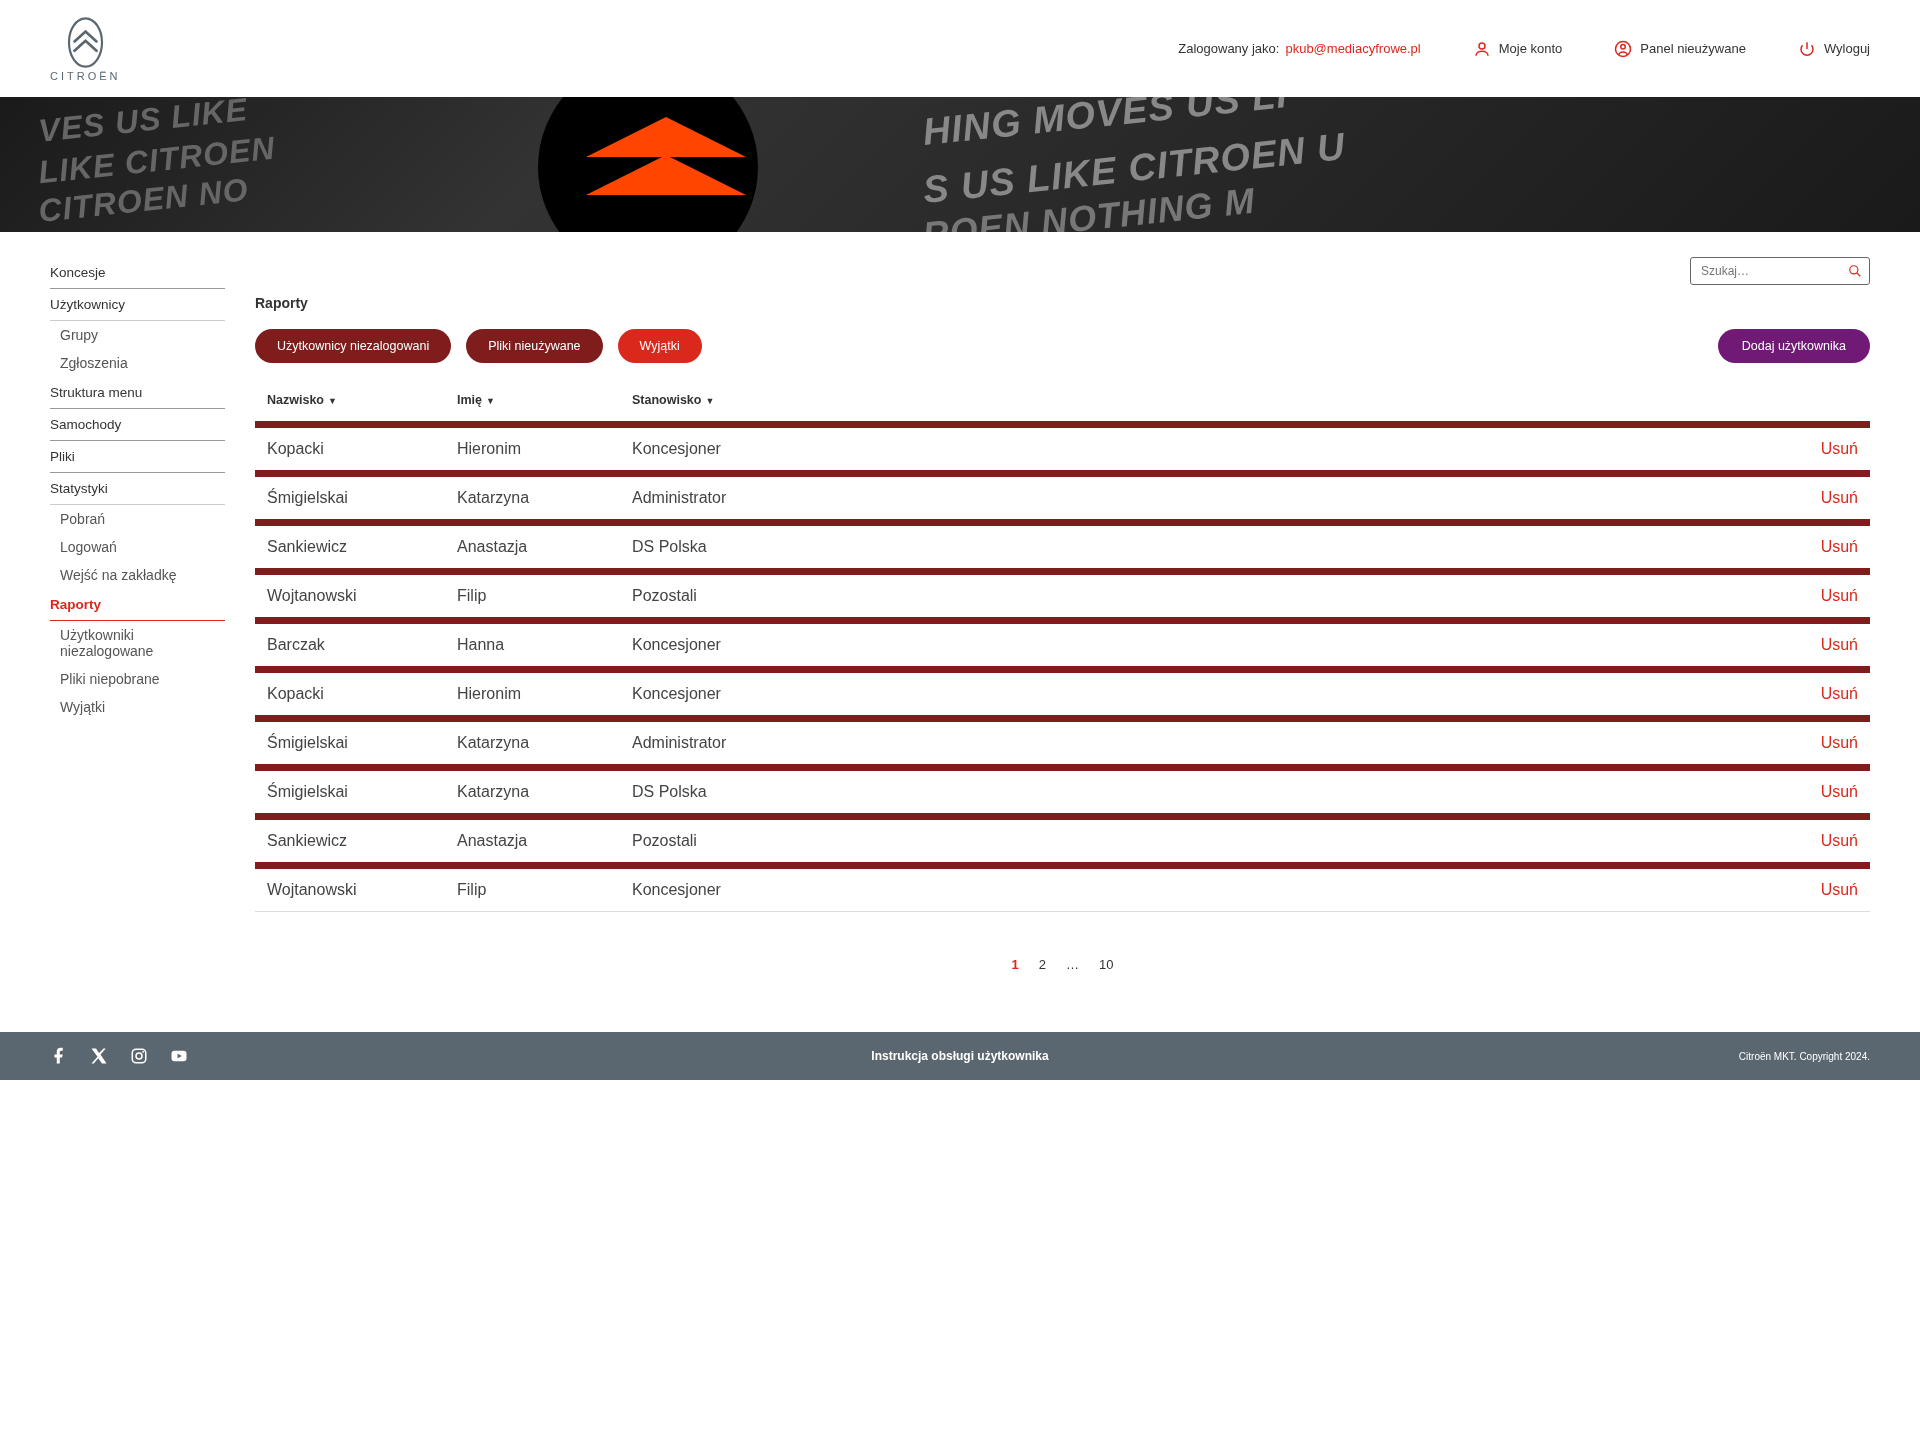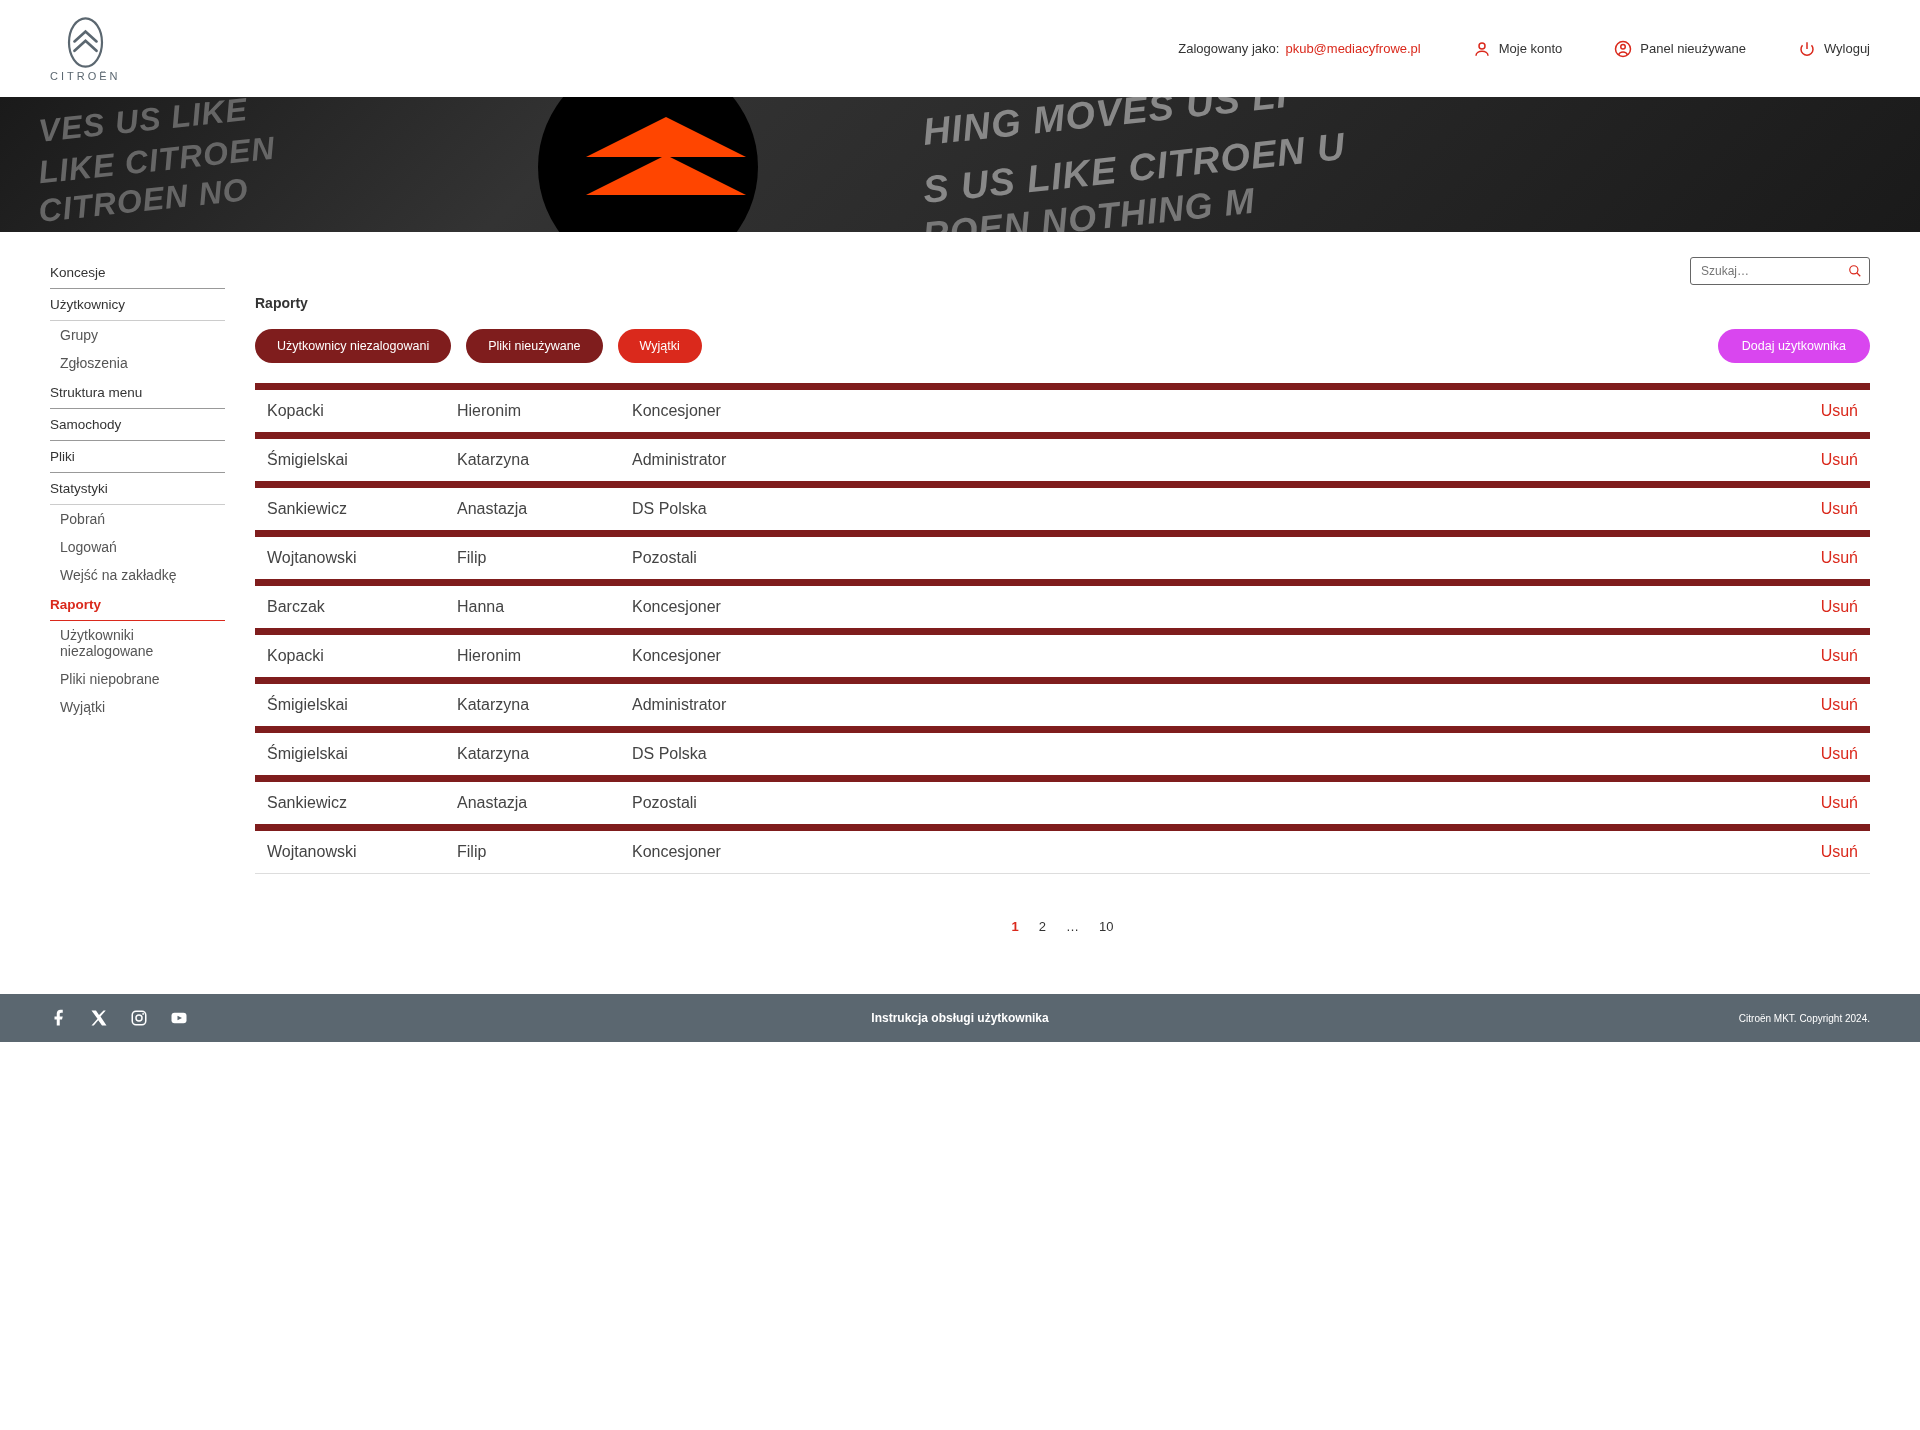--- a/index.html
+++ b/index.html
@@ -39,21 +39,21 @@
 .top-row { display: flex; justify-content: flex-end; margin-bottom: 10px; }
 .search-box { position: relative; width: 180px; }
 .search-box input { width: 100%; padding: 6px 30px 6px 10px; border: 1px solid #666; border-radius: 3px; font-size: 12px; outline: none; }
 .search-box .sicon { position: absolute; right: 8px; top: 50%; transform: translateY(-50%); color: #da291c; }
 .page-title { font-size: 14px; color: #333; margin-bottom: 18px; font-weight: 600; }
 .filter-row { display: flex; justify-content: space-between; align-items: center; margin-bottom: 20px; }
 .filter-tabs { display: flex; gap: 15px; }
 .pill { padding: 10px 22px; border-radius: 22px; font-size: 12.5px; color: #fff; cursor: pointer; border: none; }
 .pill.gray { background: #7f1d1d; }
 .pill.red { background: #da291c; }
-.add-btn { background: #d946ef; color: #fff; border: none; padding: 10px 24px; border-radius: 22px; font-size: 12.5px; cursor: pointer; }
+.add-btn { background: #701a75; color: #fff; border: none; padding: 10px 24px; border-radius: 22px; font-size: 12.5px; cursor: pointer; }
 
 .table { width: 100%; }
 .table-head { display: flex; padding: 10px 12px 14px 12px; font-size: 12.5px; color: #333; font-weight: 600; }
 .col-last { width: 190px; }
 .col-first { width: 175px; }
 .col-role { flex: 1; }
 .col-act { width: 80px; text-align: right; }
 .sort-caret { font-size: 9px; margin-left: 4px; }
 .table-row { display: flex; padding: 12px 12px; border-top: 7px solid #7f1d1d; font-size: 16px; color: #444; align-items: center; }
 .table-row:last-child { border-bottom: 1px solid #ddd; }
@@ -155,20 +155,26 @@
     <div class="filter-row">
       <div class="filter-tabs">
         <button class="pill gray">Użytkownicy niezalogowani</button>
         <button class="pill gray">Pliki nieużywane</button>
         <button class="pill red">Wyjątki</button>
       </div>
       <button class="add-btn">Dodaj użytkownika</button>
     </div>
 
     <div class="table">
+      <div class="table-head">
+        <div class="col-last"><span>Nazwisko</span><span class="sort-caret">▼</span></div>
+        <div class="col-first"><span>Imię</span><span class="sort-caret">▼</span></div>
+        <div class="col-role"><span>Stanowisko</span><span class="sort-caret">▼</span></div>
+        <div class="col-act"></div>
+      </div>
       <div id="tbody">
           <div class="table-row">
             <div class="col-last">Kopacki</div>
             <div class="col-first">Hieronim</div>
             <div class="col-role">Koncesjoner</div>
             <div class="col-act"><span class="del-link">Usuń</span></div>
           </div>
           <div class="table-row">
             <div class="col-last">Śmigielskai</div>
             <div class="col-first">Katarzyna</div>

